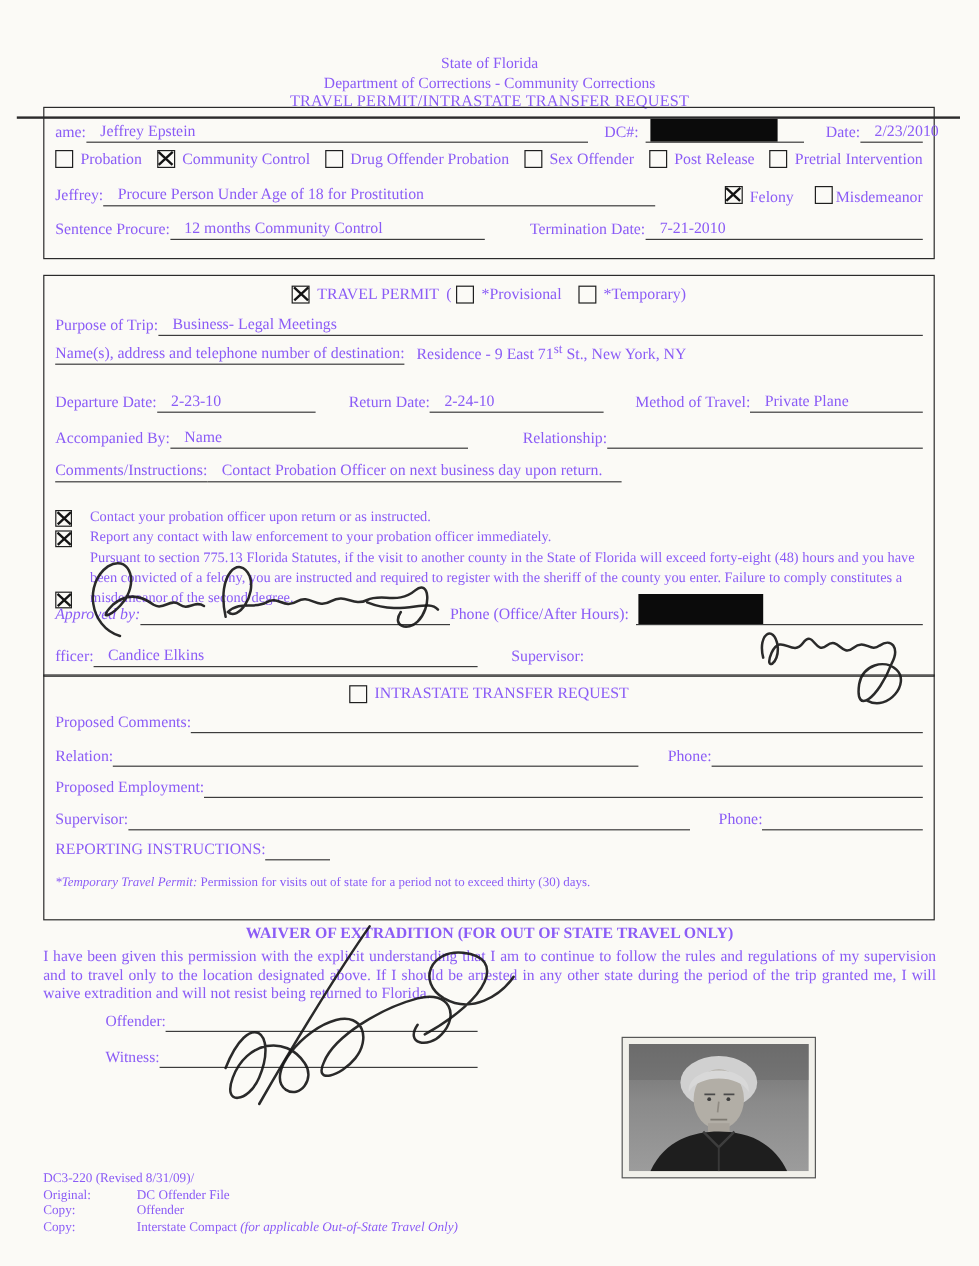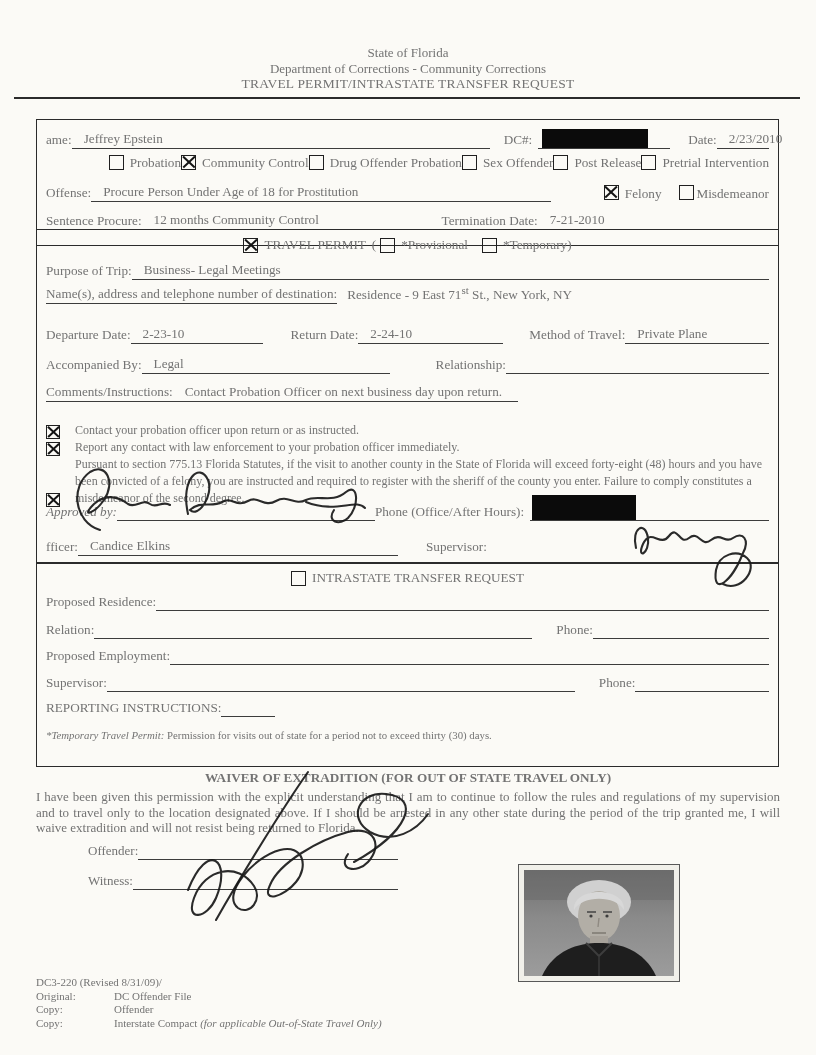--- a/index.html
+++ b/index.html
@@ -1,41 +1,41 @@
 <!DOCTYPE html>
 <html><head>
 <meta charset="utf-8">
 <style>
   html,body{margin:0;padding:0;background:#e8e8e8}
   .page{position:relative;width:816px;height:1055px;margin:0 auto;background:#fbfaf6;
-        font-family:"Liberation Serif","DejaVu Serif",serif;color:#737373;overflow:hidden}
+        font-family:"Liberation Serif","DejaVu Serif",serif;color:#8b5cf6;overflow:hidden}
   
   .hdr{position:absolute;left:0;right:0;top:45px;text-align:center;font-size:13px;line-height:15.5px}
   .hdr .t{font-weight:normal;font-size:13.5px;letter-spacing:.2px}
   .hdr-line{position:absolute;left:14px;right:16px;top:97px;border-top:2px solid #2b2b2b}
   
   .bx{position:absolute;left:36px;width:741px;border:1.8px solid #2b2b2b}
-  #box1{top:119px;height:125px}
+  #box1{top:89px;height:125px}
   #box2{top:229px;height:333px}
   #box3{top:562px;height:203px}
   
   .row{position:absolute;left:9px;right:9px;display:flex;align-items:flex-end;font-size:13.2px;white-space:nowrap}
   .lab{flex:none;padding-bottom:1px}
   .ulab{flex:none;border-bottom:1.4px solid #3c3c3c;padding-bottom:1px}
   .ul{border-bottom:1.4px solid #3c3c3c;padding:0 8px 1px 12px;flex:none}
   .fill{flex:1;min-width:0;border-bottom:1.4px solid #3c3c3c;padding:0 6px 1px 12px}
   .b{font-weight:normal}.i{font-style:italic}
   
   .cb{flex:none;display:inline-block;width:13px;height:13px;border:1.6px solid #1f1f1f;position:relative;margin-right:6px;background:transparent}
   .cb.checked::before,.cb.checked::after{content:"";position:absolute;left:-1.5px;top:5.4px;width:16px;height:1.7px;background:#141414}
   .cb.checked::before{transform:rotate(43deg)}
   .cb.checked::after{transform:rotate(-43deg)}
   .row .cb{margin-bottom:2px}
   .chk{display:inline-flex;align-items:center}
-  .chkrow{justify-content:flex-end;align-items:center}
+  .chkrow{justify-content:space-between;align-items:center}
   .sect{position:absolute;left:0;right:0;display:flex;justify-content:center;align-items:center;font-size:13.2px}
   .sect .cb{margin-bottom:0}
   
   .conds{position:absolute;left:9px;top:192px;width:717px;font-size:12px;line-height:17px;white-space:normal}
   .cond{display:flex;align-items:flex-end;gap:9px}
   .cond .cb{margin-top:2px;width:12px;height:12px}
   .cond .cb.checked::before,.cond .cb.checked::after{top:4.8px;width:15px}
   
   .redact{background:#0b0b0b}
   .dcwrap{position:relative;width:132px;border-bottom:1.4px solid #3c3c3c;flex:none}
@@ -102,21 +102,21 @@
       <span class="chk">
         <span class="cb"></span>
         <span>Post Release</span>
       </span>
       <span class="chk">
         <span class="cb"></span>
         <span>Pretrial Intervention</span>
       </span>
     </div>
     <div class="row" style="top:61px;height:21px">
-      <span class="lab">Offense:</span>
+      <span class="lab">Jeffrey:</span>
       <span class="ul" style="width:440px">Procure Person Under Age of 18 for Prostitution</span>
       <span class="chk" style="margin-left:auto">
         <span class="cb checked"></span>
         <span>Felony</span>
       </span>
       <span class="chk" style="margin-left:18px">
         <span class="cb" style="margin-right:2px"></span>
         <span>Misdemeanor</span>
       </span>
     </div>
@@ -150,21 +150,21 @@
     <div class="row" style="top:93px;height:21px">
       <span class="lab">Departure Date:</span>
       <span class="ul" style="width:112px">2-23-10</span>
       <span class="lab" style="margin-left:28px">Return Date:</span>
       <span class="ul" style="width:125px">2-24-10</span>
       <span class="lab" style="margin-left:26px">Method of Travel:</span>
       <span class="fill">Private Plane</span>
     </div>
     <div class="row" style="top:123px;height:21px">
       <span class="lab">Accompanied By:</span>
-      <span class="ul" style="width:228px">Legal</span>
+      <span class="ul" style="width:228px">Name</span>
       <span class="lab" style="margin-left:46px">Relationship:</span>
       <span class="fill"></span>
     </div>
     <div class="row" style="top:151px;height:21px">
       <span class="ulab">Comments/Instructions:</span>
       <span class="ul b" style="padding-right:16px">Contact Probation Officer on next business day upon return.</span>
     </div>
     <div class="conds">
       <div class="cond">
         <span class="cb checked"></span>
@@ -193,21 +193,21 @@
       <span class="lab" style="margin-left:28px">Supervisor:</span>
     </div>
   </div>
 
   <div class="bx" id="box3">
     <div class="sect" style="top:7px">
       <span class="cb"></span>
       <span class="b">INTRASTATE TRANSFER REQUEST</span>
     </div>
     <div class="row" style="top:27px;height:21px">
-      <span class="lab">Proposed Residence:</span>
+      <span class="lab">Proposed Comments:</span>
       <span class="fill"></span>
     </div>
     <div class="row" style="top:55px;height:21px">
       <span class="lab">Relation:</span>
       <span class="ul" style="width:418px"></span>
       <span class="lab" style="margin-left:24px">Phone:</span>
       <span class="fill"></span>
     </div>
     <div class="row" style="top:81px;height:21px">
       <span class="lab">Proposed Employment:</span>

